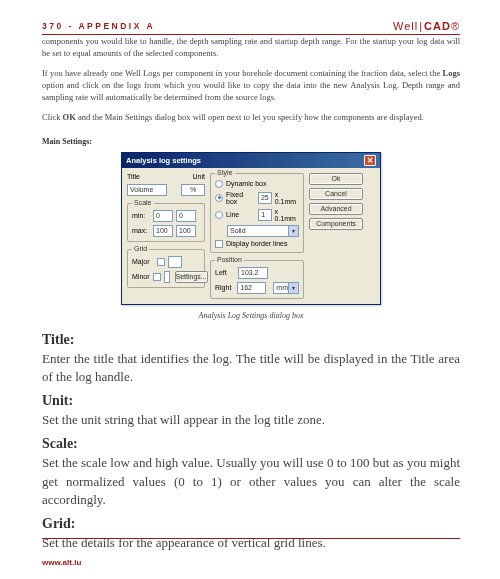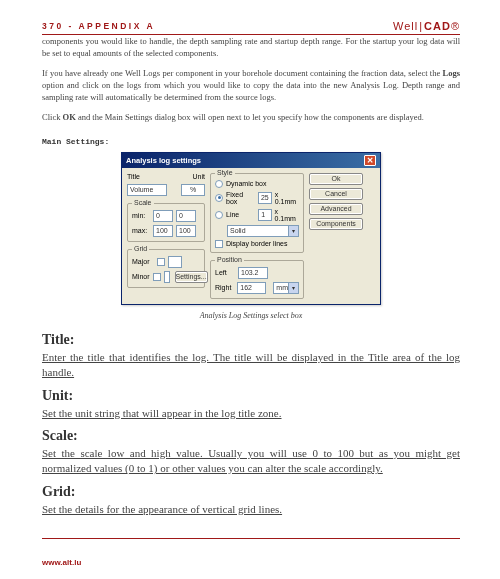--- a/index.html
+++ b/index.html
@@ -36,21 +36,21 @@
   .brand .bar { font-weight: normal; padding: 0 1px; }
   .brand .cad { font-weight: bold; }
   .para {
     font-size: 8.5px;
     line-height: 1.45;
     text-align: justify;
     margin-bottom: 7px;
     color: #444;
   }
   .sec-label {
-    font-family: Liberation Mono, monospace;
+    font-family: Liberation Serif, serif;
     font-size: 8px;
     font-weight: bold;
     color: #333;
     margin-top: 14px;
     margin-bottom: 6px;
   }
   .dialog-wrap {
     display: flex;
     justify-content: center;
     margin: 4px 0 2px 0;
@@ -170,25 +170,24 @@
     margin: 6px 0 12px 0;
     color: #444;
   }
   .defn-title {
     font-size: 14px;
     font-weight: bold;
     margin-top: 7px;
     margin-bottom: 2px;
   }
   .defn-body {
-    font-size: 11px;
+    font-size: 13px;
     line-height: 1.4;
     text-align: justify;
     color: #444;
-    text-decoration: underline;
   }
   .footer {
     position: absolute;
     bottom: 12px;
     left: 42px;
     right: 40px;
     border-top: 1.4px solid #a01818;
     padding-top: 19px;
     font-family: Arial, sans-serif;
     font-size: 8px;
@@ -310,21 +309,21 @@
       <div class="col col3" style="gap:3px">
         <div class="btn">Ok</div>
         <div class="btn">Cancel</div>
         <div class="btn">Advanced</div>
         <div class="btn">Components</div>
       </div>
     </div>
   </div>
 </div>
 
-<div class="caption">Analysis Log Settings select box</div>
+<div class="caption">Analysis Log Settings dialog box</div>
 
 <div class="defn-title">Title:</div>
 <div class="defn-body">Enter the title that identifies the log. The title will be displayed in the Title area of the log handle.</div>
 
 <div class="defn-title">Unit:</div>
 <div class="defn-body">Set the unit string that will appear in the log title zone.</div>
 
 <div class="defn-title">Scale:</div>
 <div class="defn-body">Set the scale low and high value. Usually you will use 0 to 100 but as you might get normalized values (0 to 1) or other values you can alter the scale accordingly.</div>
 

